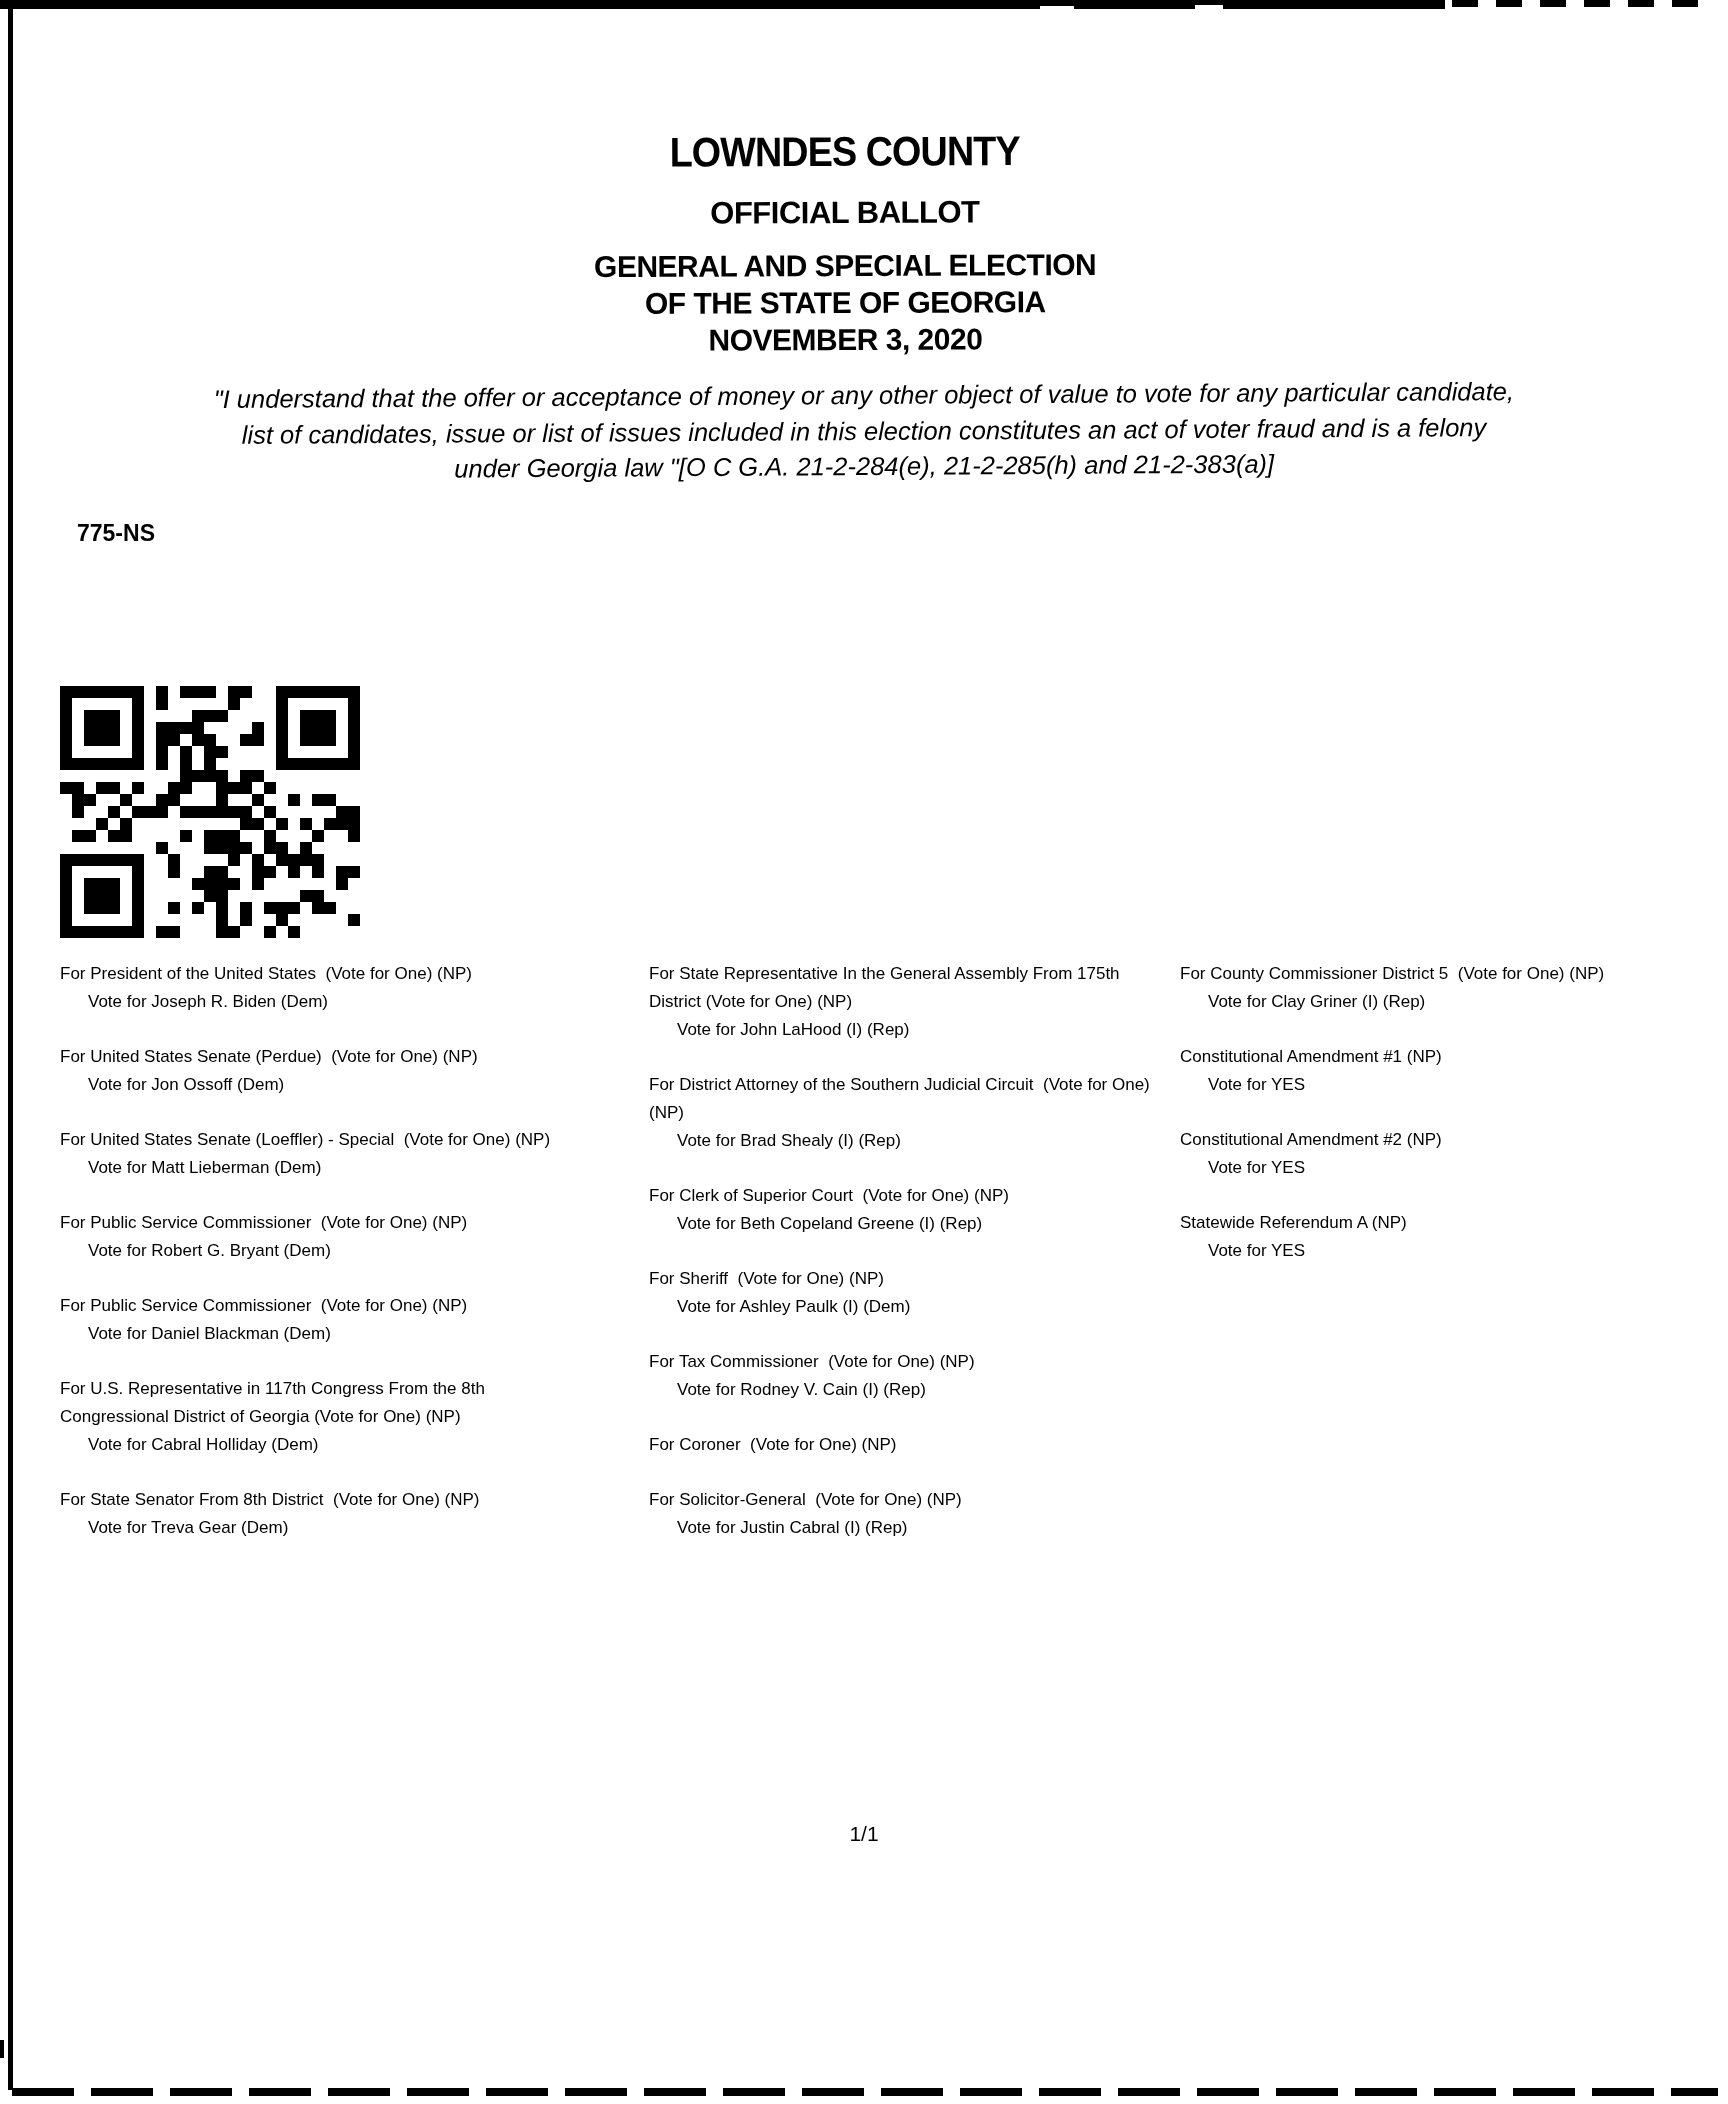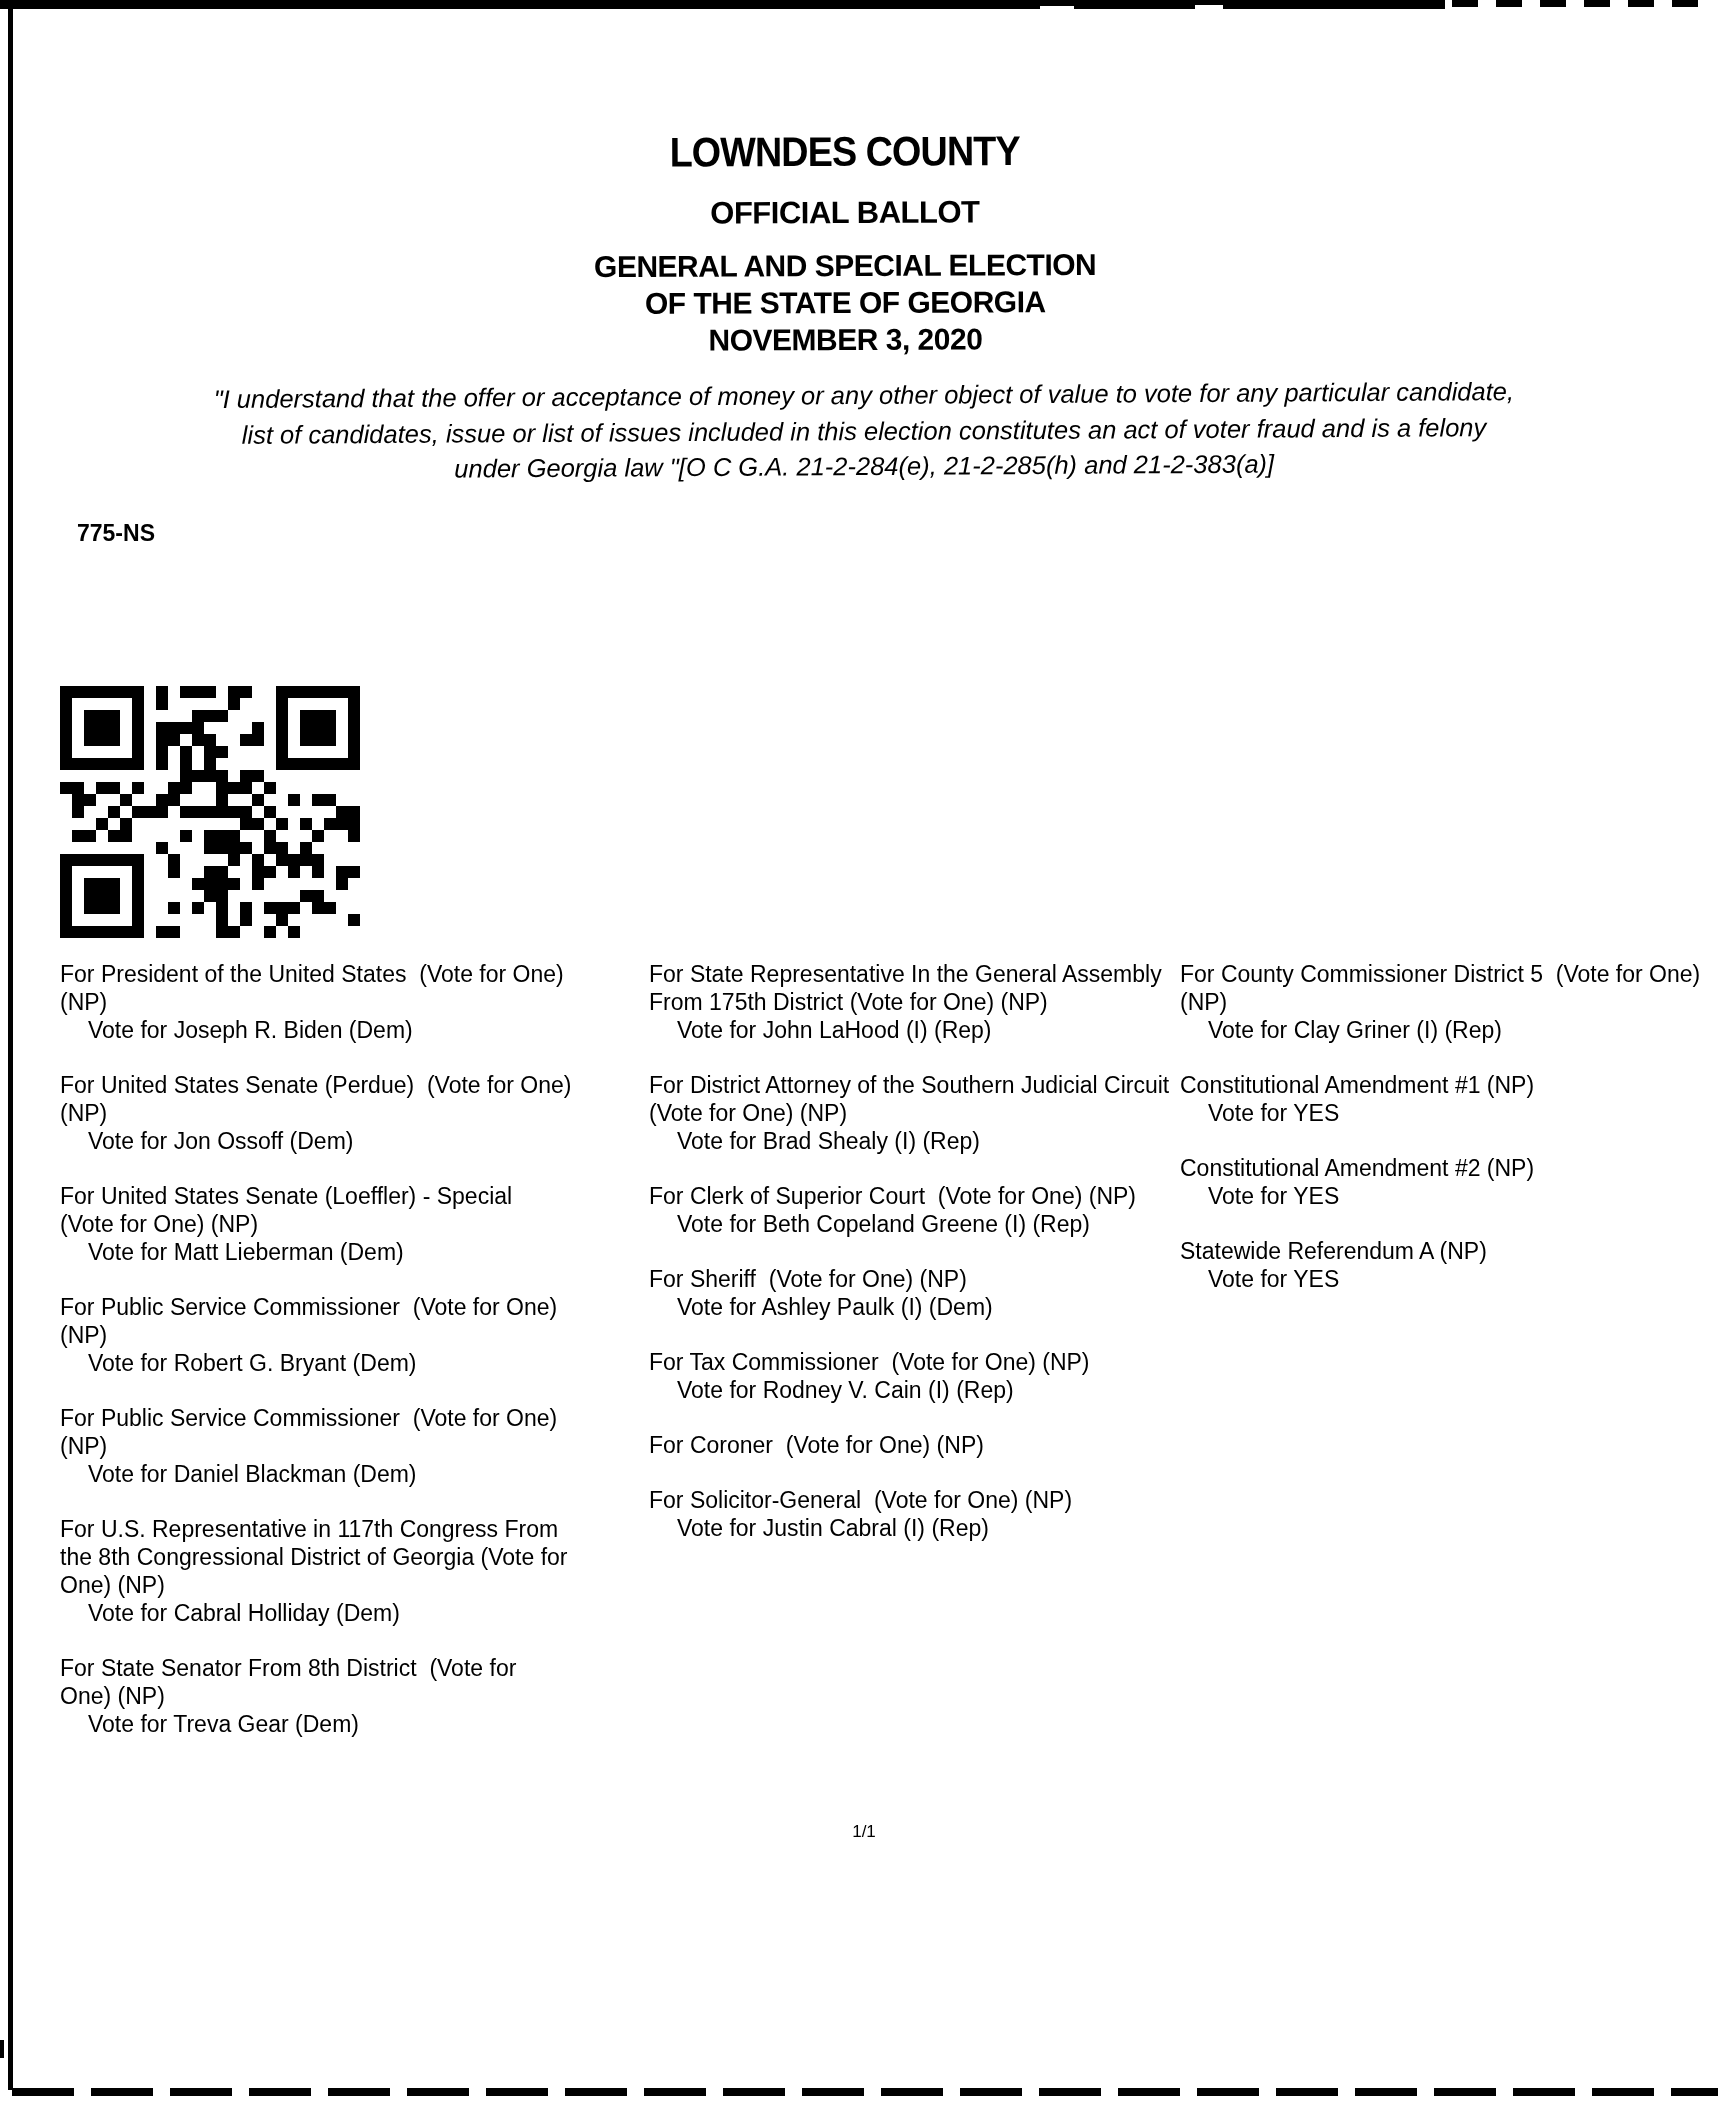--- a/index.html
+++ b/index.html
@@ -19,29 +19,29 @@
   .page-subtitle{font-size:31px;font-weight:700;letter-spacing:-0.5px;margin-top:21px;line-height:36px;}
   .election-title{margin-top:16px;font-size:30px;font-weight:700;letter-spacing:-0.5px;line-height:37px;}
   
   .disclaimer{position:absolute;left:24px;top:378px;width:1680px;text-align:center;
     font-style:italic;font-size:25.5px;line-height:35.5px;transform:rotate(-0.35deg);}
   
   .ballot-code{position:absolute;left:77px;top:520px;font-size:23px;font-weight:bold;}
   
   .qr{position:absolute;left:60px;top:686px;width:300px;height:252px;}
   
-  .col{position:absolute;top:960px;font-size:23px;line-height:28px;}
+  .col{position:absolute;top:960px;font-size:17px;line-height:28px;}
   .col1{left:60px;width:512px;}
   .col2{left:625px;width:525px;margin-left:24px;}
   .col3{left:1180px;width:528px;}
   .contest{margin:0 0 27px 0;}
   .contest-title{white-space:pre-wrap;}
   .contest-vote{white-space:pre-wrap;padding-left:56px;text-indent:-28px;}
   
-  .footer{position:absolute;left:0;top:1822px;width:1728px;text-align:center;font-size:17px;}
+  .footer{position:absolute;left:0;top:1822px;width:1728px;text-align:center;font-size:21px;}
 </style>
 </head>
 <body>
 
 <div class="artifact" style="left:0;top:0;width:1445px;height:9px;"></div>
 <div class="artifact" style="left:1040px;top:6px;width:34px;height:3px;background:#fff;"></div>
 <div class="artifact" style="left:1195px;top:5px;width:28px;height:4px;background:#fff;"></div>
 <div class="top-dashes"></div>
 <div class="artifact" style="left:8px;top:6px;width:5px;height:2084px;"></div>
 <div class="artifact" style="left:0;top:2040px;width:4px;height:18px;"></div>

